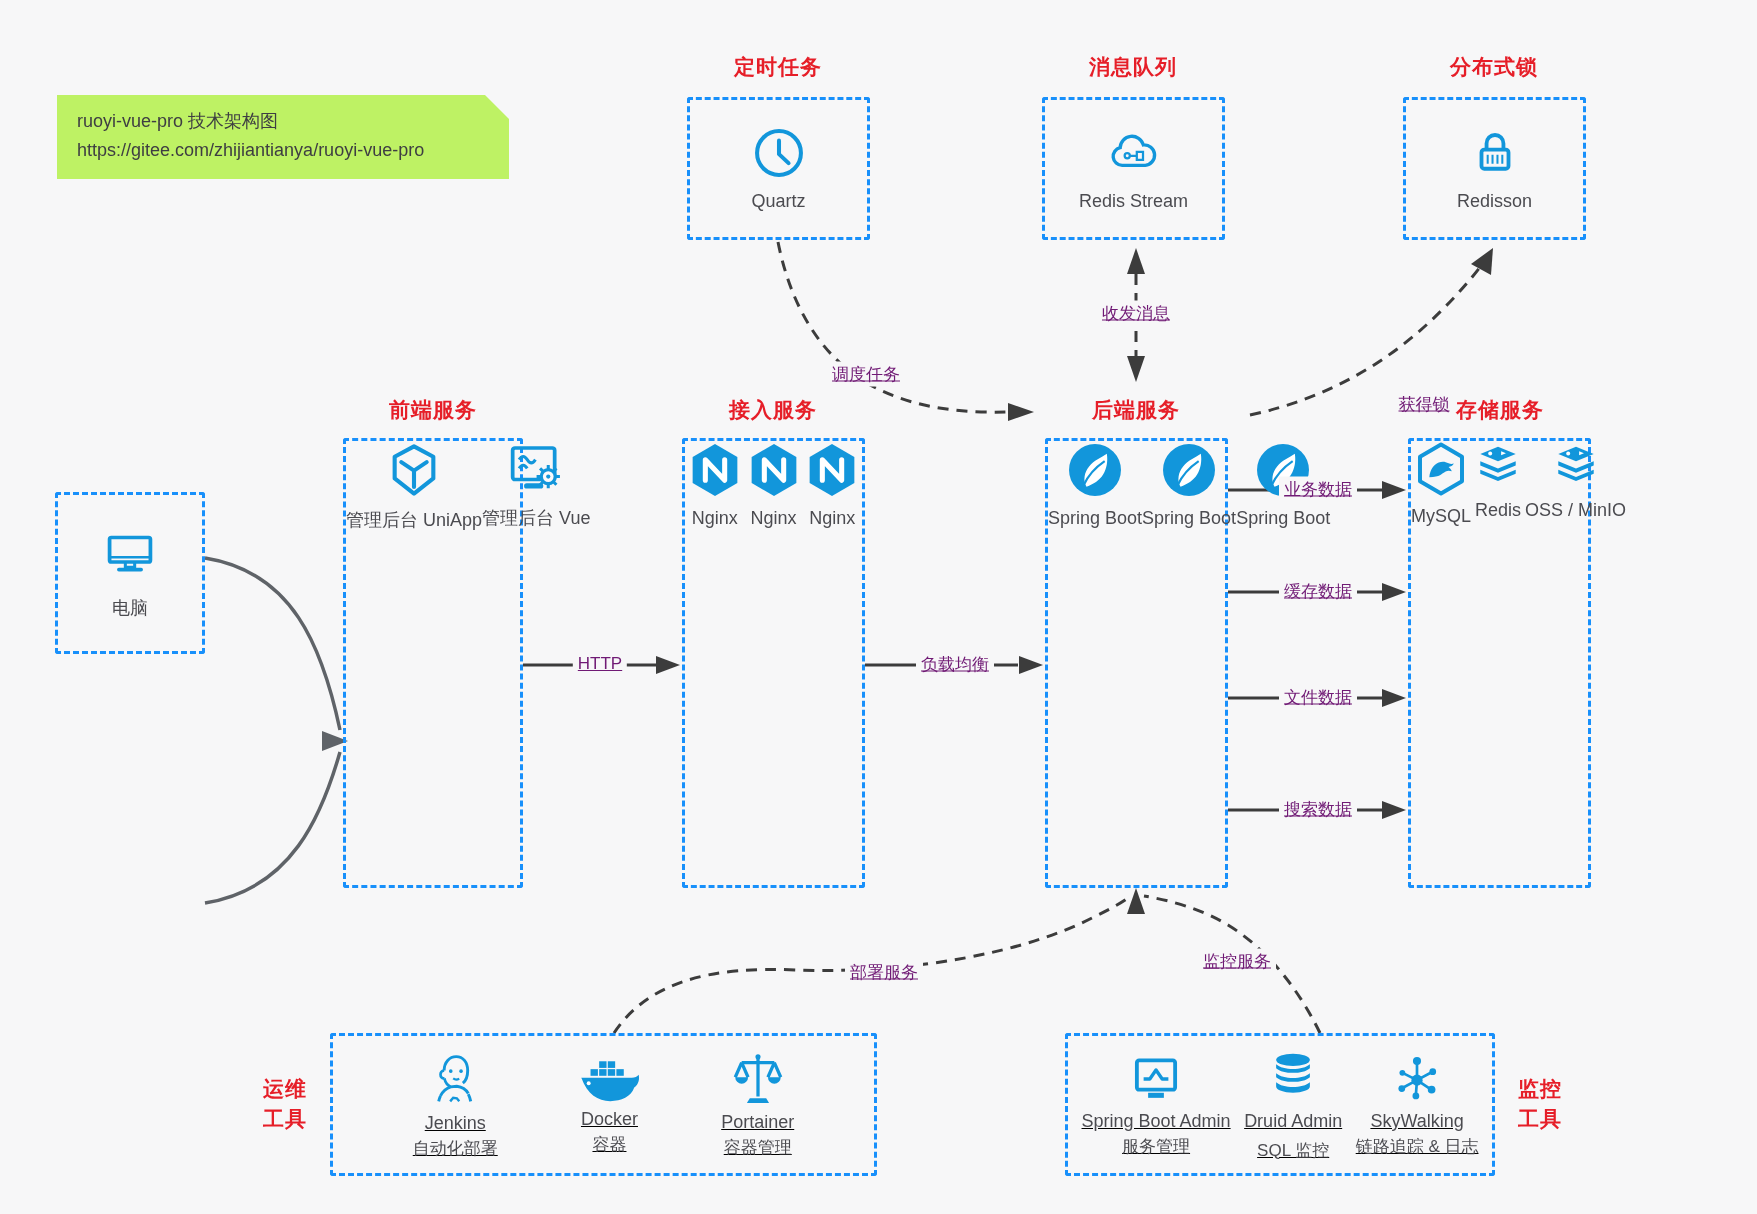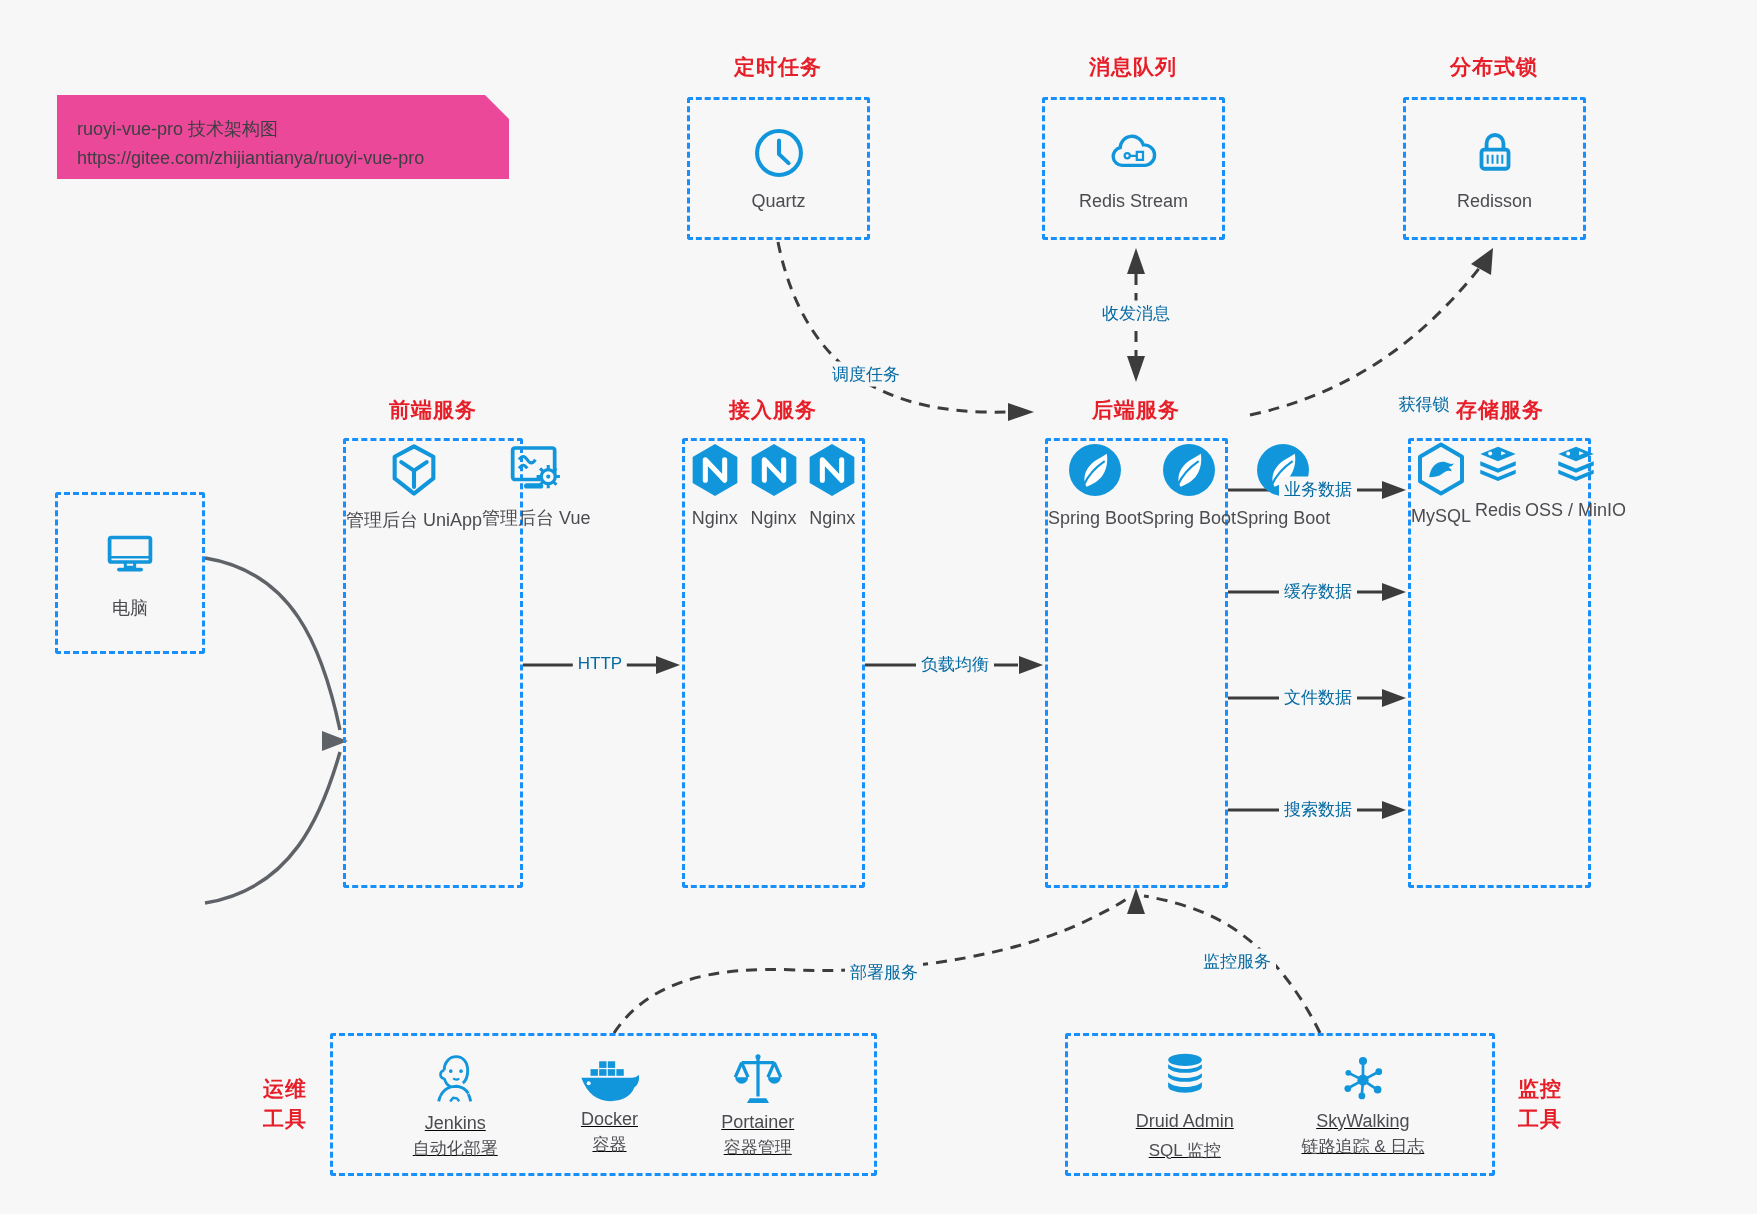--- a/index.html
+++ b/index.html
@@ -4,26 +4,26 @@
 <style>
   html,body{margin:0;padding:0;background:#f7f7f8;font-family:"Liberation Sans",sans-serif;}
   .canvas{position:relative;width:1757px;height:1214px;overflow:hidden;background:#f7f7f8;}
   .edges{position:absolute;left:0;top:0;z-index:1;}
   .dbox{position:absolute;border:3px dashed #1890fb;border-radius:3px;z-index:2;display:flex;box-sizing:border-box;}
   .dbox.colbox{flex-direction:row;justify-content:space-evenly;align-items:flex-start;}
   .dbox.topbox{flex-direction:column;justify-content:center;align-items:center;gap:11px;}
   .dbox.clientbox{flex-direction:column;justify-content:center;align-items:center;gap:13px;font-family:Liberation Serif, serif;}
   .dbox.rowbox{flex-direction:row;justify-content:space-evenly;align-items:center;text-decoration:underline;}
   .gtitle{position:absolute;z-index:3;transform:translate(-50%,-50%);color:#e61e28;font-weight:bold;font-size:21px;letter-spacing:1px;white-space:nowrap;text-align:center;line-height:1.45;}
-  .elabel{position:absolute;z-index:3;transform:translate(-50%,-50%);background:#f7f7f8;color:#0369a1;font-size:17px;padding:1px 5px;white-space:nowrap;}
+  .elabel{position:absolute;z-index:3;transform:translate(-50%,-50%);background:#f7f7f8;color:#701a75;font-size:17px;padding:1px 5px;white-space:nowrap;text-decoration:underline;}
   .node{display:flex;flex-direction:column;align-items:center;gap:9px;}
   .nlabel{font-size:18px;color:#4b4b50;white-space:nowrap;}
   .sublabel{font-size:17px;color:#4b4b50;white-space:nowrap;margin-top:4px;}
   .icon{color:#1296db;line-height:0;}
-  .note{position:absolute;left:57px;top:95px;width:452px;height:84px;background:#ec4899;z-index:3;box-sizing:border-box;padding:20px 0 0 20px;color:#3e3e42;font-size:18px;line-height:1.6;}
+  .note{position:absolute;left:57px;top:95px;width:452px;height:84px;background:#bef264;z-index:3;box-sizing:border-box;padding:12px 0 0 20px;color:#3e3e42;font-size:18px;line-height:1.6;}
   .note-fold{position:absolute;top:0;right:0;width:0;height:0;border-style:solid;border-width:0 24px 24px 0;border-color:#c9c9c9 #f7f7f8 transparent transparent;}
 </style>
 </head>
 <body>
 
 <div class="canvas">
 
   <svg class="edges" width="1757" height="1214" viewBox="0 0 1757 1214">
 
     <g stroke="#5f6368" stroke-width="3.5" fill="none">
@@ -302,20 +302,31 @@
             <path d="M32.5 22.5a5.5 5.5 0 0 0 11 0z" fill="currentColor" stroke="none"></path>
             <path d="M17 40.5h14l2.5 4H14.5z" fill="currentColor" stroke="none"></path>
           </svg>
       </span>
       <span class="nlabel">Portainer</span>
       <span class="sublabel" style="margin-top:-2px">容器管理</span>
     </div>
   </div>
 
   <div class="dbox rowbox" style="left:1065px;top:1033px;width:430px;height:143px">
+    <div class="node" style="gap:5px">
+      <span class="icon">
+        <svg width="58" height="54" viewBox="0 0 48 48" fill="none" stroke="currentColor">
+            <rect x="7" y="7.5" width="34" height="26" rx="2" stroke-width="3.4"></rect>
+            <path d="M13 24h5.5l5.5-8 5.5 8H35" stroke-width="3" stroke-linejoin="round"></path>
+            <path d="M17 38.5h14" stroke-width="4.5"></path>
+          </svg>
+      </span>
+      <span class="nlabel">Spring Boot Admin</span>
+      <span class="sublabel" style="margin-top:-2px">服务管理</span>
+    </div>
     <div class="node" style="">
       <span class="icon">
         <svg width="54" height="54" viewBox="0 0 48 48" fill="currentColor">
             <ellipse cx="24" cy="10.5" rx="15" ry="5.5"></ellipse>
             <path d="M9 14.5c3 2.8 9 4.2 15 4.2s12-1.4 15-4.2v3.4c-3 2.8-9 4.2-15 4.2S12 20.7 9 17.9z"></path>
             <path d="M9 22.5c3 2.8 9 4.2 15 4.2s12-1.4 15-4.2v3.4c-3 2.8-9 4.2-15 4.2S12 28.7 9 25.9z"></path>
             <path d="M9 30.5c3 2.8 9 4.2 15 4.2s12-1.4 15-4.2v3.7c0 3-6.7 5.5-15 5.5S9 37.2 9 34.2z"></path>
           </svg>
       </span>
       <span class="nlabel">Druid Admin</span>

